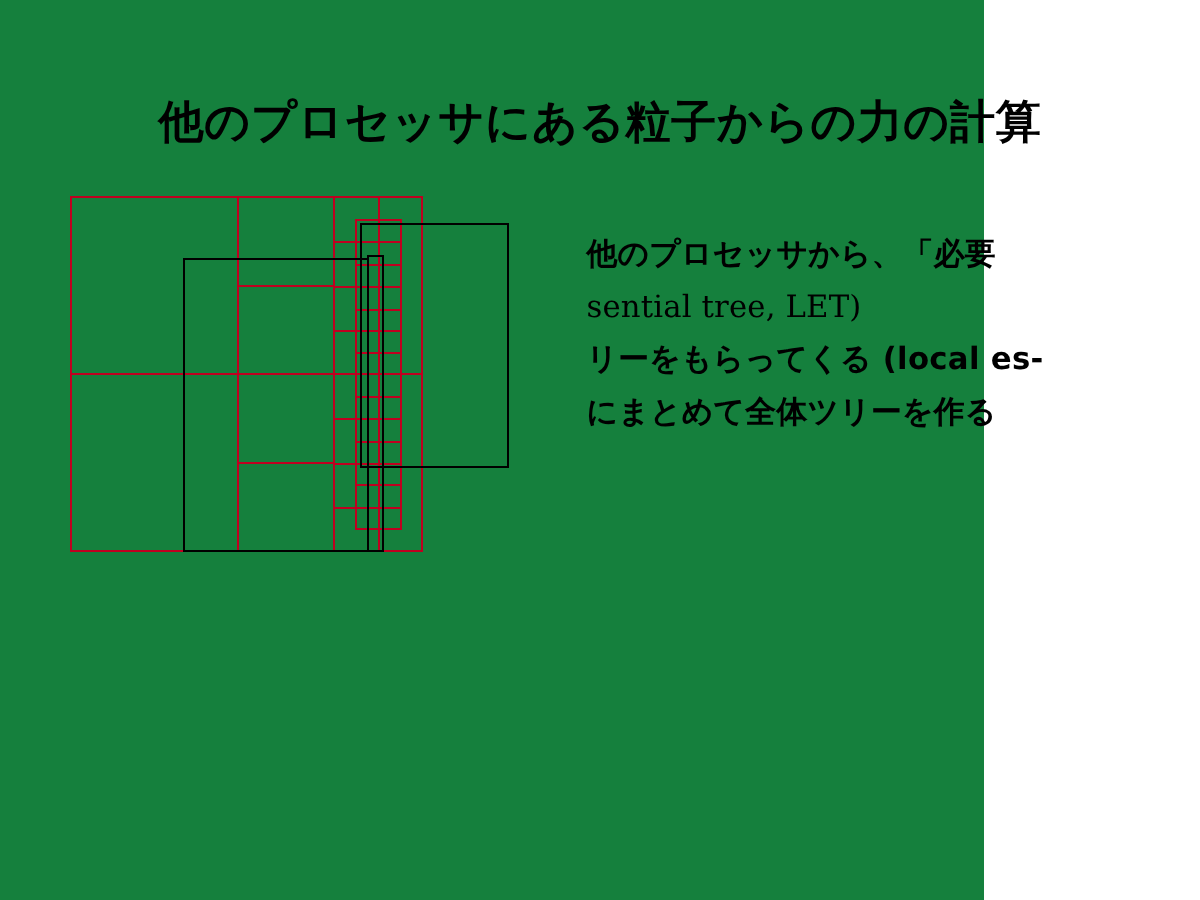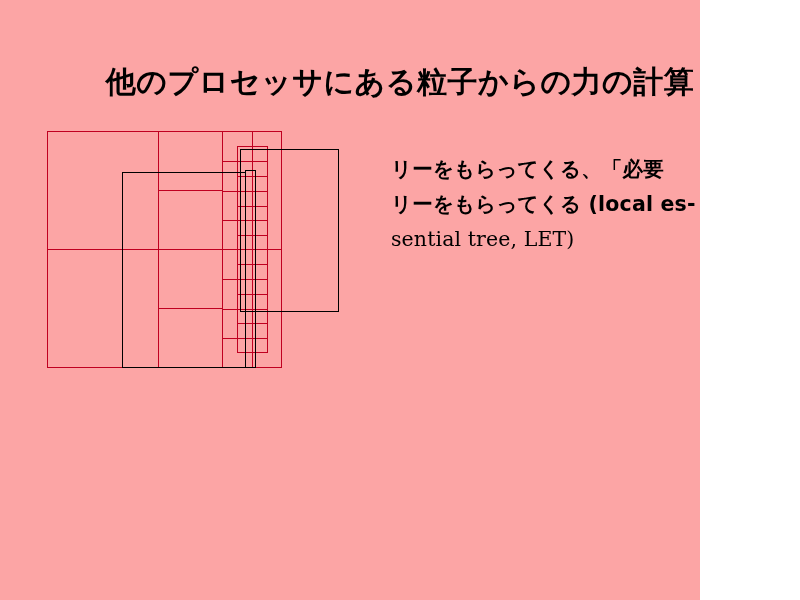--- a/index.html
+++ b/index.html
@@ -12,22 +12,21 @@
     height: 600px;
     overflow: hidden;
     font-family: "Liberation Sans", sans-serif;
     position: relative;
   }
   #slide {
     position: absolute;
     left: 0; top: 0;
     width: 656px;
     height: 600px;
-    background: #fca5a5;
-    padding-left: 44px;
+    background: #15803d;
   }
   #slide-title {
     position: absolute;
     left: 0;
     top: 62px;
     width: 800px;
     text-align: center;
     font-family: "DejaVu Sans", "Liberation Sans", sans-serif;
     font-weight: bold;
     font-size: 30px;
@@ -110,18 +109,19 @@
       </g>
 
     <g id="black-group" fill="none" stroke="#000000" stroke-width="1.6" shape-rendering="crispEdges">
         <rect x="240.5" y="149.5" width="98" height="162"></rect>
         <rect x="122.5" y="172.5" width="123" height="195"></rect>
         <rect x="245.5" y="170.5" width="10" height="197"></rect>
       </g>
   </svg>
 
   <div id="body-text">
-    <div class="tline">リーをもらってくる、「必要</div>
+    <div class="tline">他のプロセッサから、「必要</div>
+    <div class="tline serif">sential tree, LET)</div>
     <div class="tline">リーをもらってくる (local es-</div>
-    <div class="tline serif">sential tree, LET)</div>
+    <div class="tline">にまとめて全体ツリーを作る</div>
   </div>
 
 </div>
 
 </body></html>

